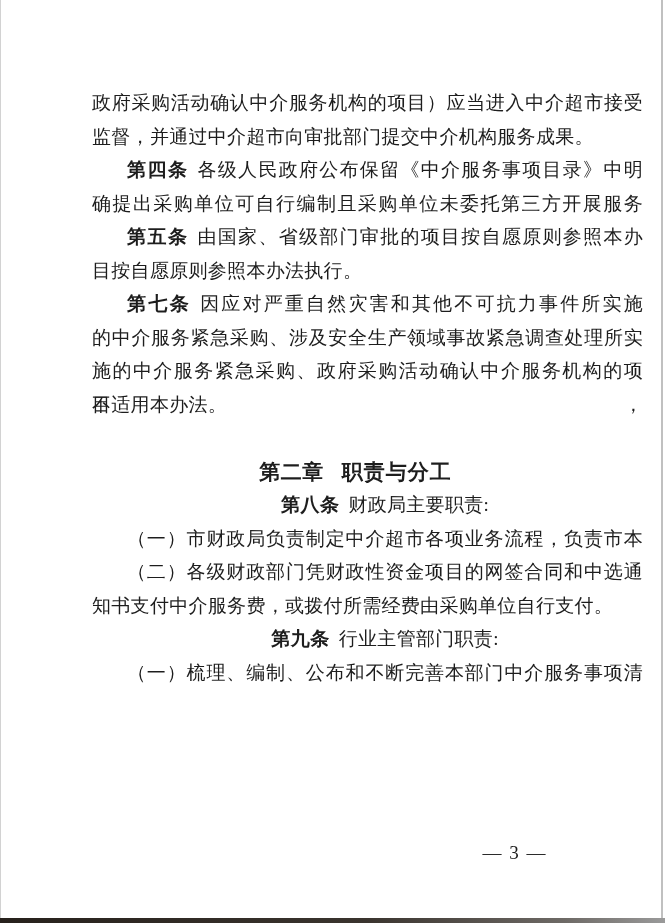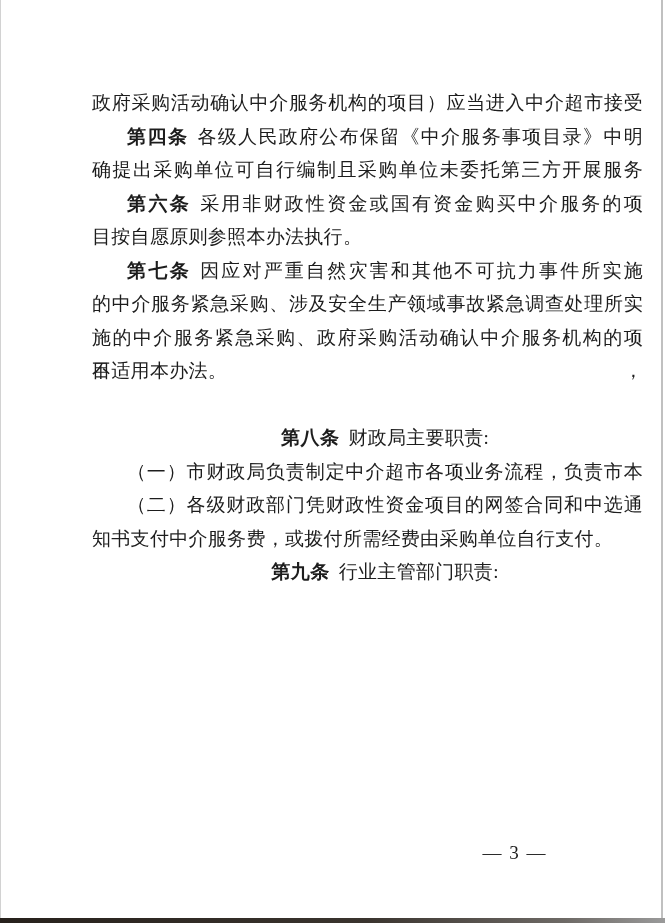--- a/index.html
+++ b/index.html
@@ -93,30 +93,33 @@
 <body>
 
 <div class="page">
   <div class="edge-left"></div>
   <div class="edge-right"></div>
   <div class="edge-bottom"></div>
 
   <div class="text-column">
 
   <div class="line fill"><span>政府采购活动确认中介服务机构的项目）应当进入中介超市接受</span></div>
+      <div class="line"><span>监督，并通过中介超市向审批部门提交中介机构服务成果。</span></div>
       <div class="line indent fill"><span class="lead">第四条</span><span>各级人民政府公布保留《中介服务事项目录》中明</span></div>
       <div class="line fill"><span>确提出采购单位可自行编制且采购单位未委托第三方开展服务</span></div>
-      <div class="line indent fill"><span class="lead">第六条</span><span>采用非财政性资金或国有资金购买中介服务的项</span></div>
+      <div class="line indent fill"><span class="lead">第五条</span><span>由国家、省级部门审批的项目按自愿原则参照本办</span></div>
       <div class="line"><span>目按自愿原则参照本办法执行。</span></div>
       <div class="line indent fill"><span class="lead">第七条</span><span>因应对严重自然灾害和其他不可抗力事件所实施</span></div>
       <div class="line fill"><span>的中介服务紧急采购、涉及安全生产领域事故紧急调查处理所实</span></div>
       <div class="line fill"><span>施的中介服务紧急采购、政府采购活动确认中介服务机构的项目，</span></div>
       <div class="line"><span>不适用本办法。</span></div>
       <div class="line blank"></div>
+      <div class="line chapter"><span class="lead">第二章</span><span>职责与分工</span></div>
       <div class="line indent"><span class="lead">第八条</span><span>财政局主要职责:</span></div>
       <div class="line indent fill"><span>（一）市财政局负责制定中介超市各项业务流程，负责市本</span></div>
       <div class="line indent fill"><span>（二）各级财政部门凭财政性资金项目的网签合同和中选通</span></div>
       <div class="line"><span>知书支付中介服务费，或拨付所需经费由采购单位自行支付。</span></div>
       <div class="line indent"><span class="lead">第九条</span><span>行业主管部门职责:</span></div>
+      <div class="line indent fill"><span>（一）梳理、编制、公布和不断完善本部门中介服务事项清</span></div>
     </div>
 
   <div class="page-number">— 3 —</div>
 </div>
 
 </body></html>

